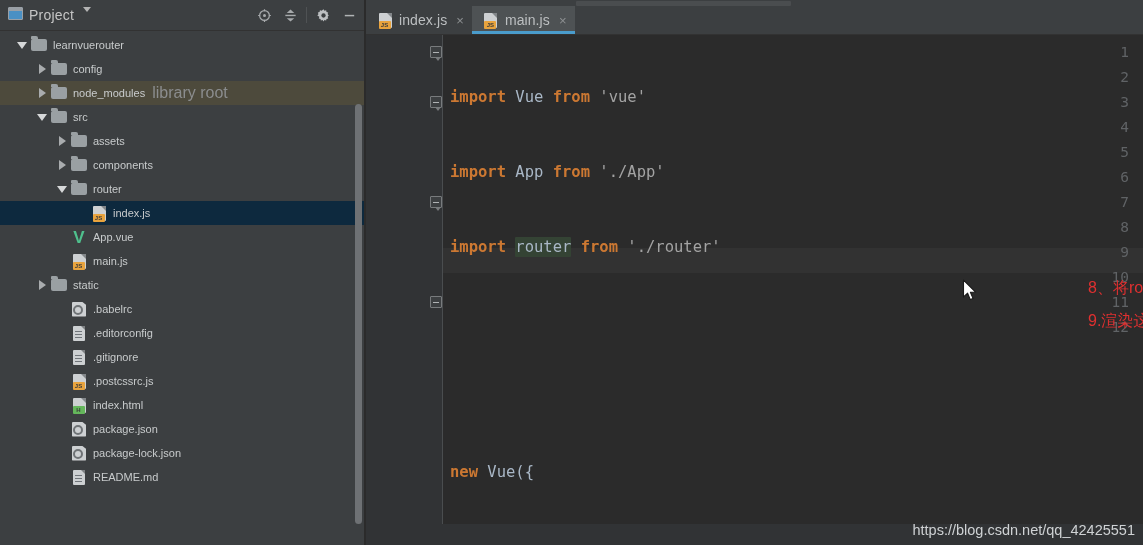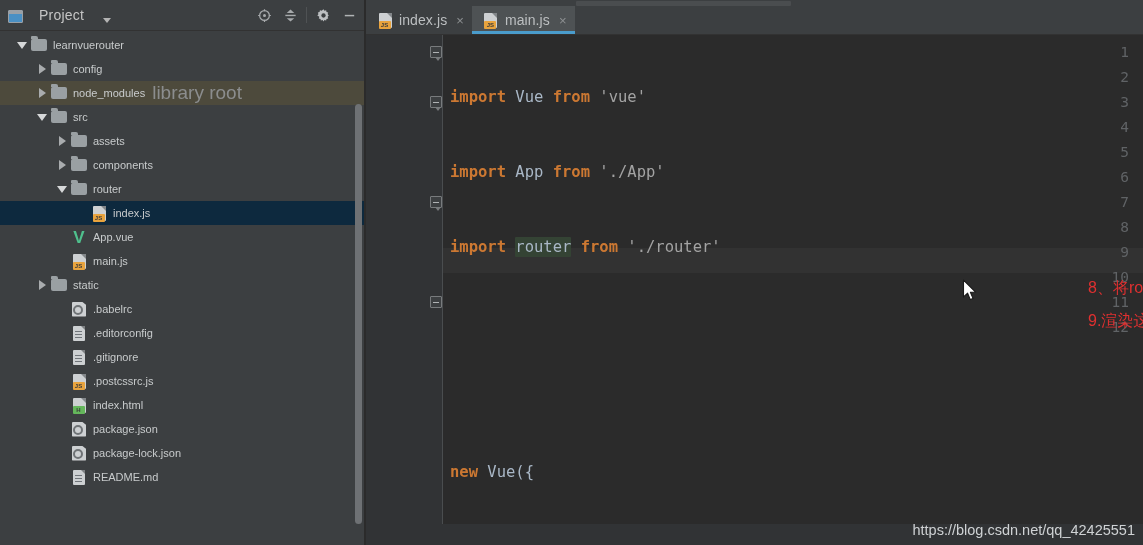--- a/index.html
+++ b/index.html
@@ -32,22 +32,22 @@
   .panel-header {
     height: 30px;
     display: flex;
     align-items: center;
     padding: 0 4px 0 8px;
     background: #3c3f41;
     border-bottom: 1px solid #323232;
   }
   .panel-title-wrap {
     display: flex;
-    align-items: flex-end;
-    gap: 16px;
+    align-items: flex-start;
+    gap: 6px;
     flex: 1 1 auto;
   }
   .proj-icon {
     width: 15px; height: 13px;
     border: 1.5px solid #9aa0a6;
     border-radius: 1px;
     background: #4a90c4;
     box-sizing: border-box;
     position: relative;
   }
@@ -93,21 +93,21 @@
     user-select: none;
   }
   .row {
     height: 24px;
     display: flex;
     align-items: center;
     white-space: nowrap;
     padding-right: 8px;
   }
   .row .label { color: #c8cbcc; font-size: 11px; }
-  .row .sub { color: #8b8d8e; font-size: 19px; margin-left: 7px; }
+  .row .sub { color: #8b8d8e; font-size: 16px; margin-left: 7px; }
   .row.selected { background: #0d293e; }
   .row.lib-hl { background: #4d4a3c; }
   .arrow {
     width: 16px;
     display: flex; align-items: center; justify-content: center;
     flex: 0 0 16px;
   }
   .arrow.r { }
   .arrow.r i {
     display:block;

